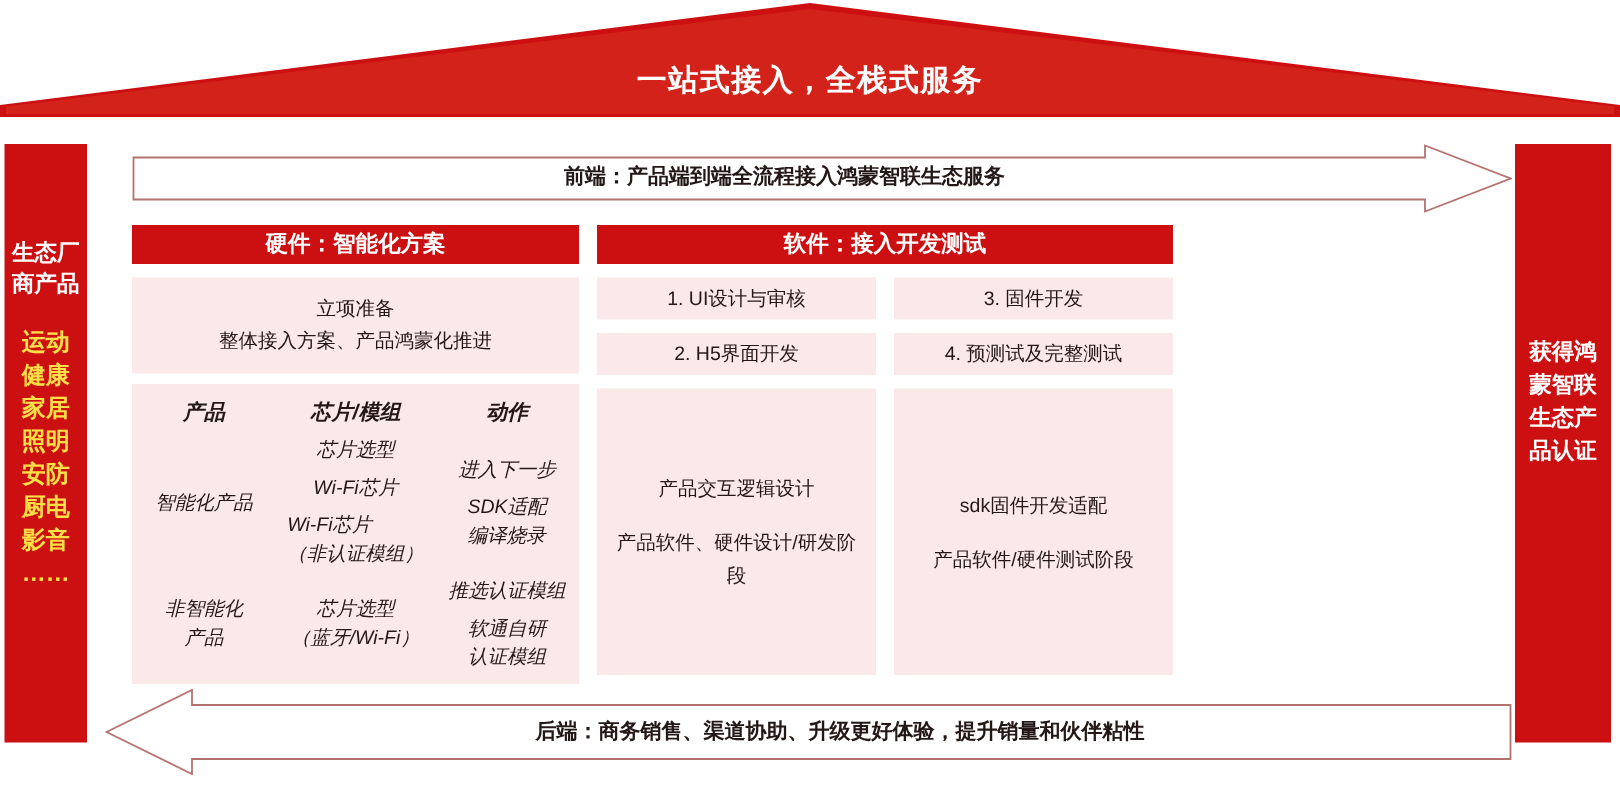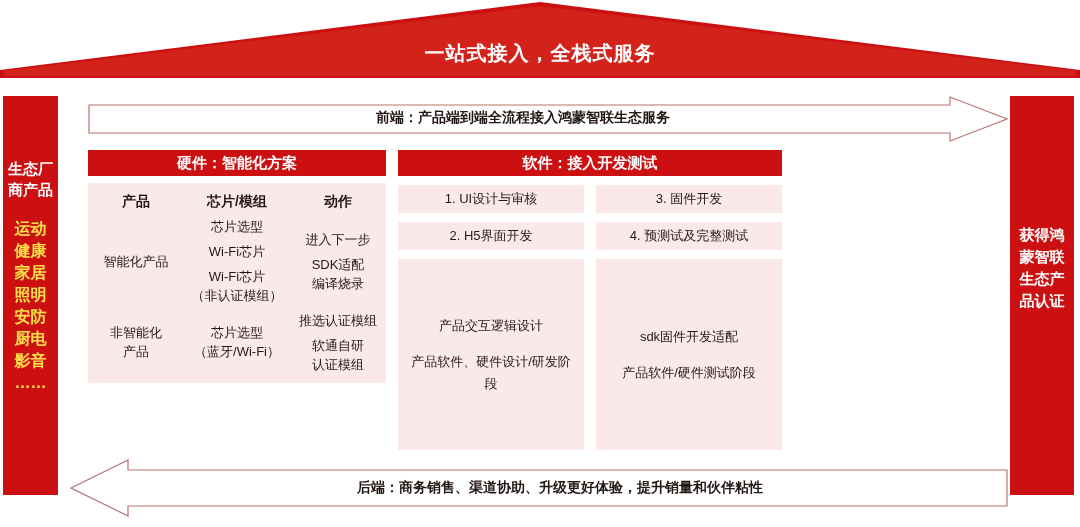--- a/index.html
+++ b/index.html
@@ -77,25 +77,26 @@
   
   #hw-intro{
     margin-top:9px;padding:10px 6px 12px;
     text-align:center;
     font-size:13px;line-height:21px;
   }
   #hw-table{margin-top:7px;padding:6px 0 8px;}
   .hw-row{display:flex;}
   .hw-cell{
     flex:0 0 auto;
-    text-align:center;
+    text-align:left;
     font-size:13px;line-height:19px;
     display:flex;flex-direction:column;justify-content:center;align-items:center;
     box-sizing:border-box;
     padding:2px 2px;
+    font-style:italic;
   }
   .hw-c0{width:96px;}
   .hw-c1{width:106px;}
   .hw-c2{width:96px;}
   .hw-head .hw-cell{font-weight:bold;font-size:14px;height:24px;}
   .hw-r1 .hw-cell{height:96px;}
   .hw-r2 .hw-cell{height:66px;}
   .sub{margin:3px 0;}
   
   .sw-sub{position:absolute;top:0;width:186px;}
@@ -160,20 +161,24 @@
     <polygon points="1,29 58,1 58,11 937,11 937,47 58,47 58,57" fill="#ffffff" stroke="#b5736f" stroke-width="1.2"></polygon>
   </svg>
   <div class="band-label">后端：商务销售、渠道协助、升级更好体验，提升销量和伙伴粘性</div>
 </div>
 
 <div id="cols">
 
   <div id="col-hw" class="col">
     <div class="col-header">硬件：智能化方案</div>
 
+    <div id="hw-intro" class="panel">
+      <div>立项准备</div>
+      <div>整体接入方案、产品鸿蒙化推进</div>
+    </div>
 
     <div id="hw-table" class="panel">
       <div class="hw-row hw-head">
         <div class="hw-cell hw-c0">产品</div>
         <div class="hw-cell hw-c1">芯片/模组</div>
         <div class="hw-cell hw-c2">动作</div>
       </div>
 
       <div class="hw-row hw-r1">
         <div class="hw-cell hw-c0">智能化产品</div>

